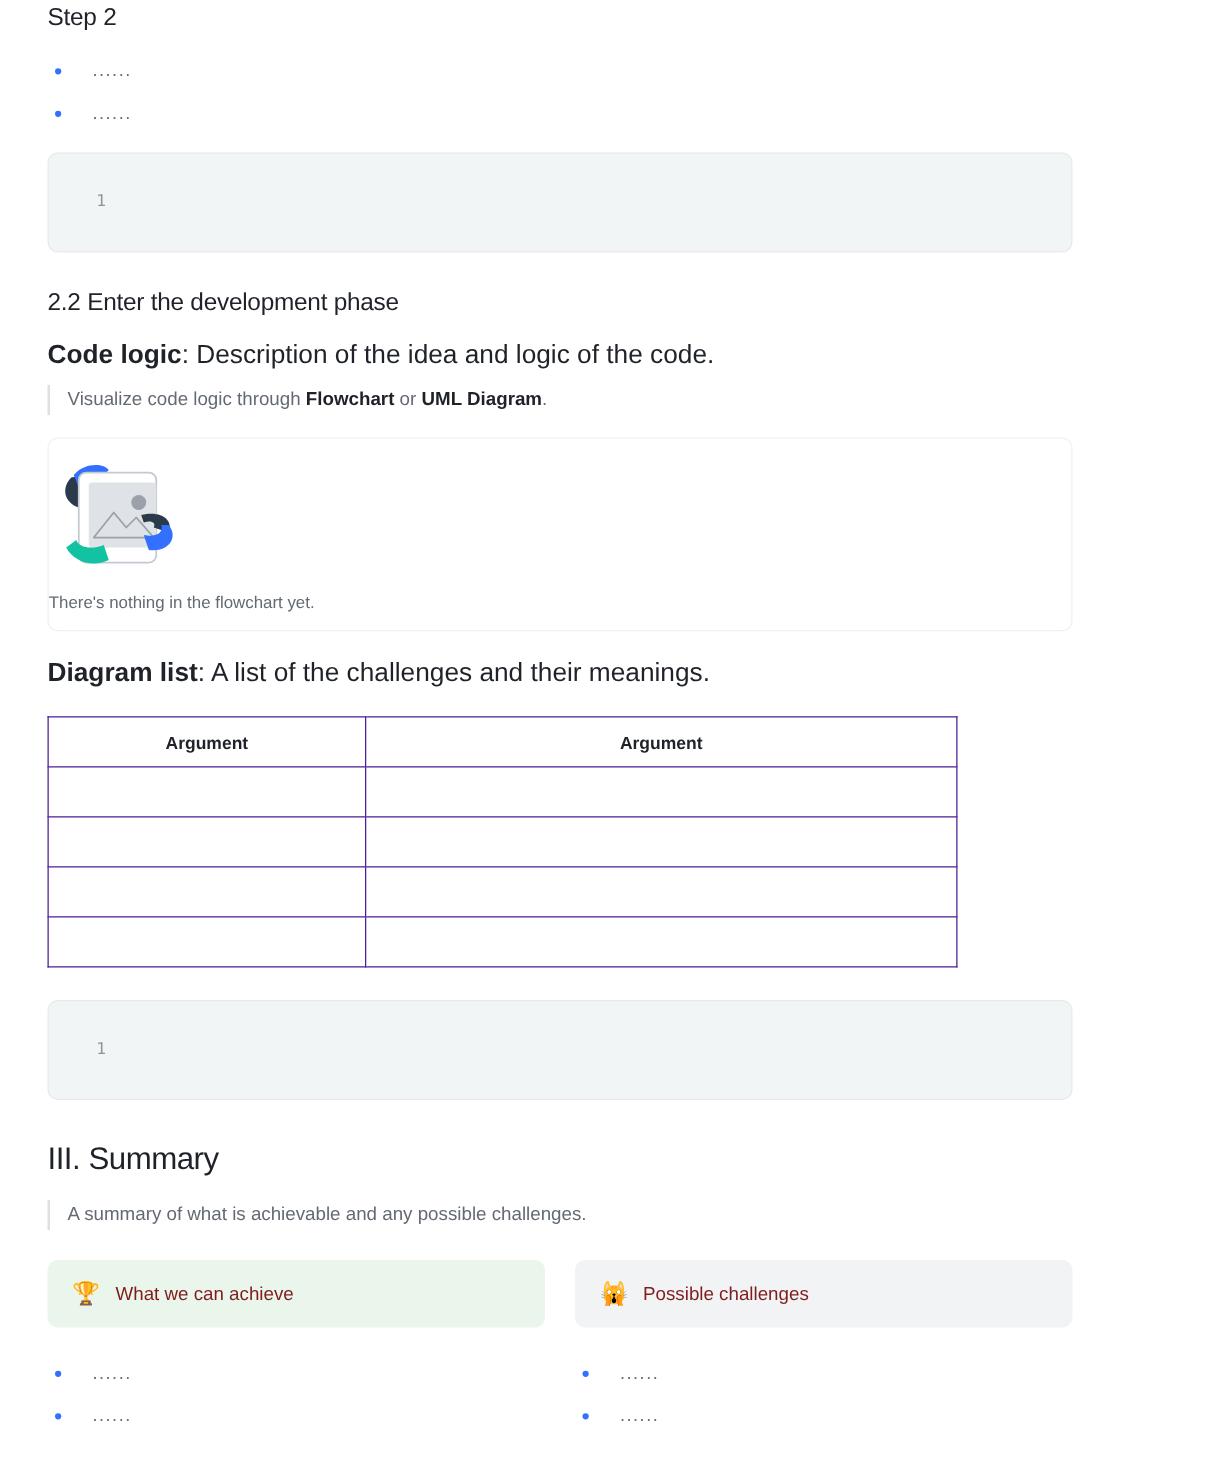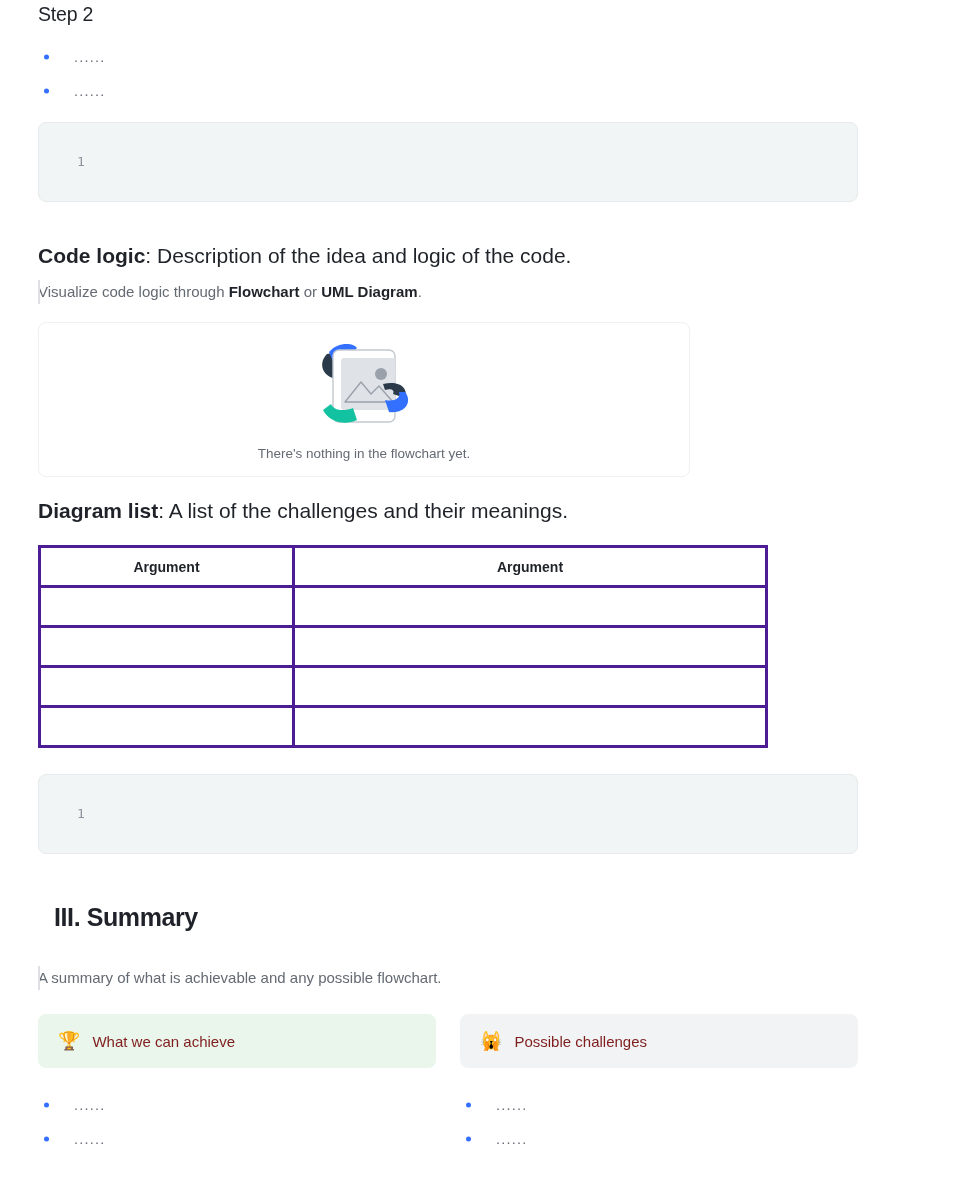--- a/index.html
+++ b/index.html
@@ -37,24 +37,24 @@
     line-height: 28px;
   }
   .step-title {
     margin-top: 8px;
   }
   .sec-22 {
     margin-top: 0;
   }
   h1.doc-h1 {
     font-size: 25px;
-    font-weight: 700;
+    font-weight: 400;
     letter-spacing: -0.4px;
     color: #1f2329;
-    margin: 16px;
+    margin: 0;
     line-height: 34px;
   }
 
   
   ul.bullets {
     list-style: none;
     margin: 0;
     padding: 0;
   }
   ul.bullets li {
@@ -107,45 +107,46 @@
     font-size: 21px;
     line-height: 24px;
     margin: 0;
     color: #1f2329;
   }
   p.para b { font-weight: 700; }
 
   
   .quote {
     position: relative;
+    padding-left: 16px;
     font-size: 15px;
     line-height: 24px;
     color: #646a73;
   }
   .quote:before {
     content: "";
     position: absolute;
     left: 0;
     top: 0px;
     bottom: 0px;
     width: 2px;
     background: #dee0e3;
   }
   .quote b { font-weight: 700; color: #1f2329; }
 
   
   .flow-card {
-    width: 652px;
+    width: 820px;
     height: 155px;
     border: 1px solid #eef0f1;
     border-radius: 8px;
     background: #ffffff;
     display: flex;
     flex-direction: column;
-    align-items: center;
+    align-items: flex-start;
     justify-content: center;
   }
   .flow-illu {
     width: 110px;
     height: 100px;
     position: relative;
   }
   .flow-caption {
     margin-top: 8px;
     font-size: 13.5px;
@@ -154,21 +155,21 @@
   }
 
   
   table.arg-table {
     border-collapse: collapse;
     width: 727px;
     table-layout: fixed;
   }
   table.arg-table th,
   table.arg-table td {
-    border: 3px solid #4c1d95;
+    border: 1px solid #4c1d95;
     height: 40px;
     padding: 0 8px;
   }
   table.arg-table th {
     font-size: 14px;
     font-weight: 700;
     color: #1f2329;
     text-align: center;
   }
   table.arg-table col.c1 { width: 254px; }
@@ -238,20 +239,21 @@
     </ul>
 
     <div class="sp-14"></div>
 
     <div class="codeblock">
       <span class="lineno">1</span>
     </div>
 
     <div class="sp-26"></div>
 
+    <h2 class="doc-h2 sec-22">2.2 Enter the development phase</h2>
 
     <div class="sp-16"></div>
 
     <p class="para">
       <b>Code logic</b><span>: Description of the idea and logic of the code.</span>
     </p>
 
     <div class="sp-12"></div>
 
     <div class="quote">
@@ -328,21 +330,21 @@
     <div class="codeblock">
       <span class="lineno">1</span>
     </div>
 
     <div class="sp-30"></div>
 
     <h1 class="doc-h1">III. Summary</h1>
 
     <div class="sp-16"></div>
 
-    <div class="quote">A summary of what is achievable and any possible flowchart.</div>
+    <div class="quote">A summary of what is achievable and any possible challenges.</div>
 
     <div class="sp-24"></div>
 
     <div class="cards">
       <div class="card green">
         <span class="emoji">🏆</span>
         <span class="label">What we can achieve</span>
       </div>
       <div class="card gray">
         <span class="emoji">🙀</span>

